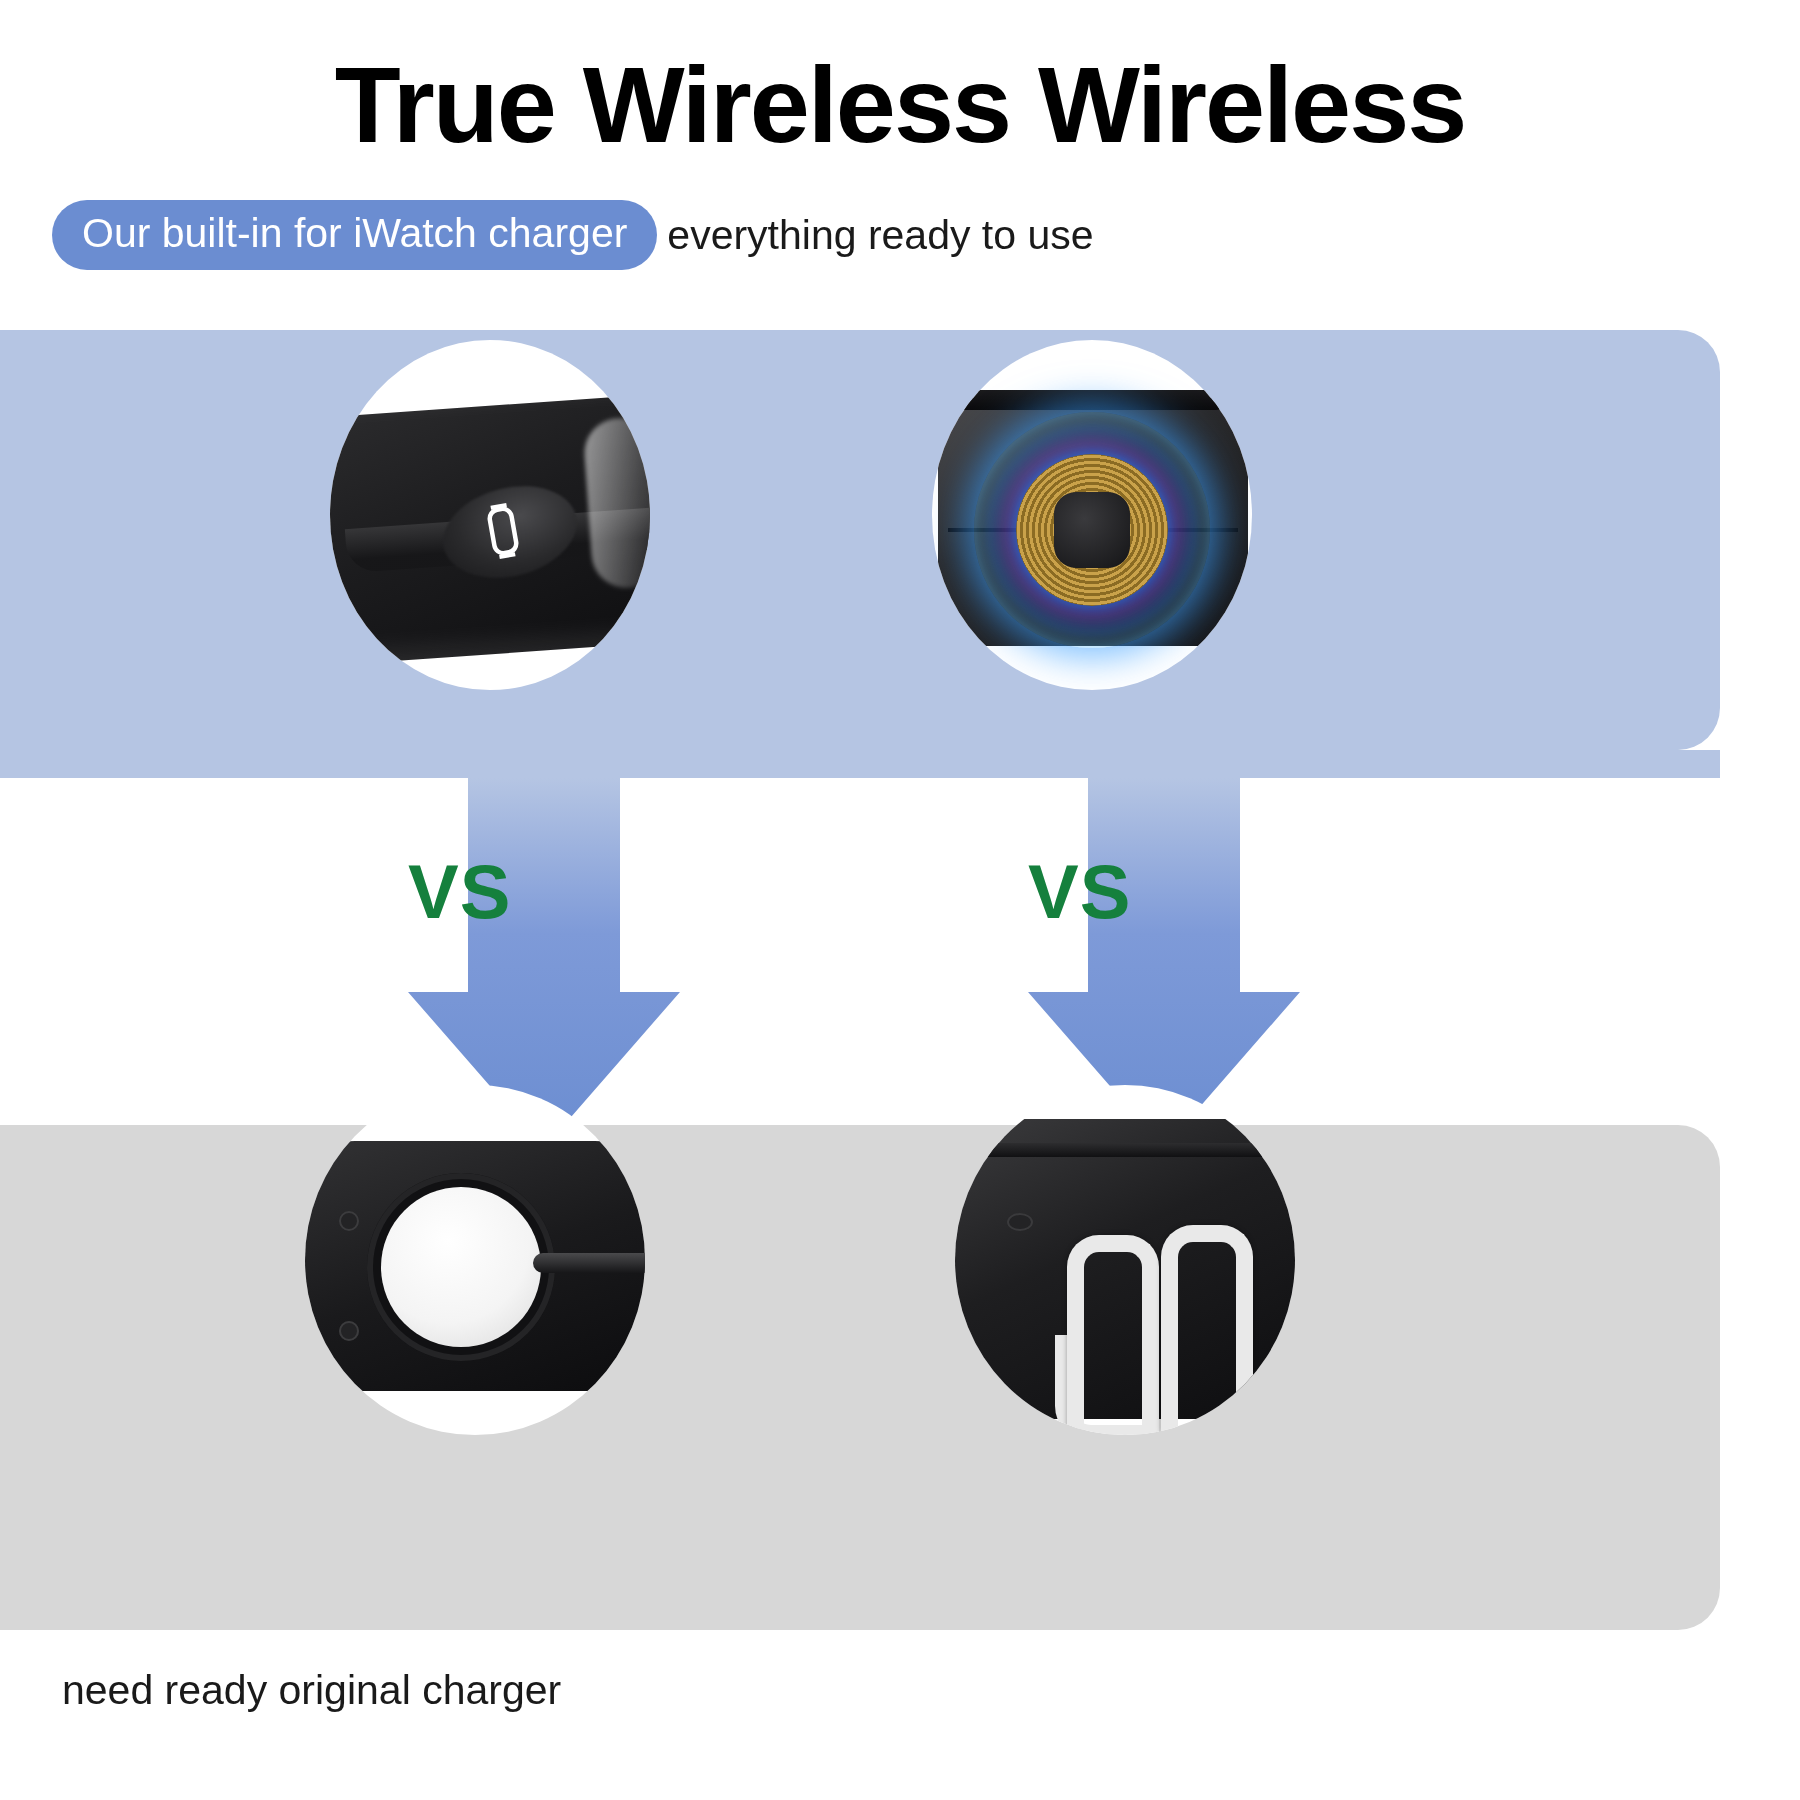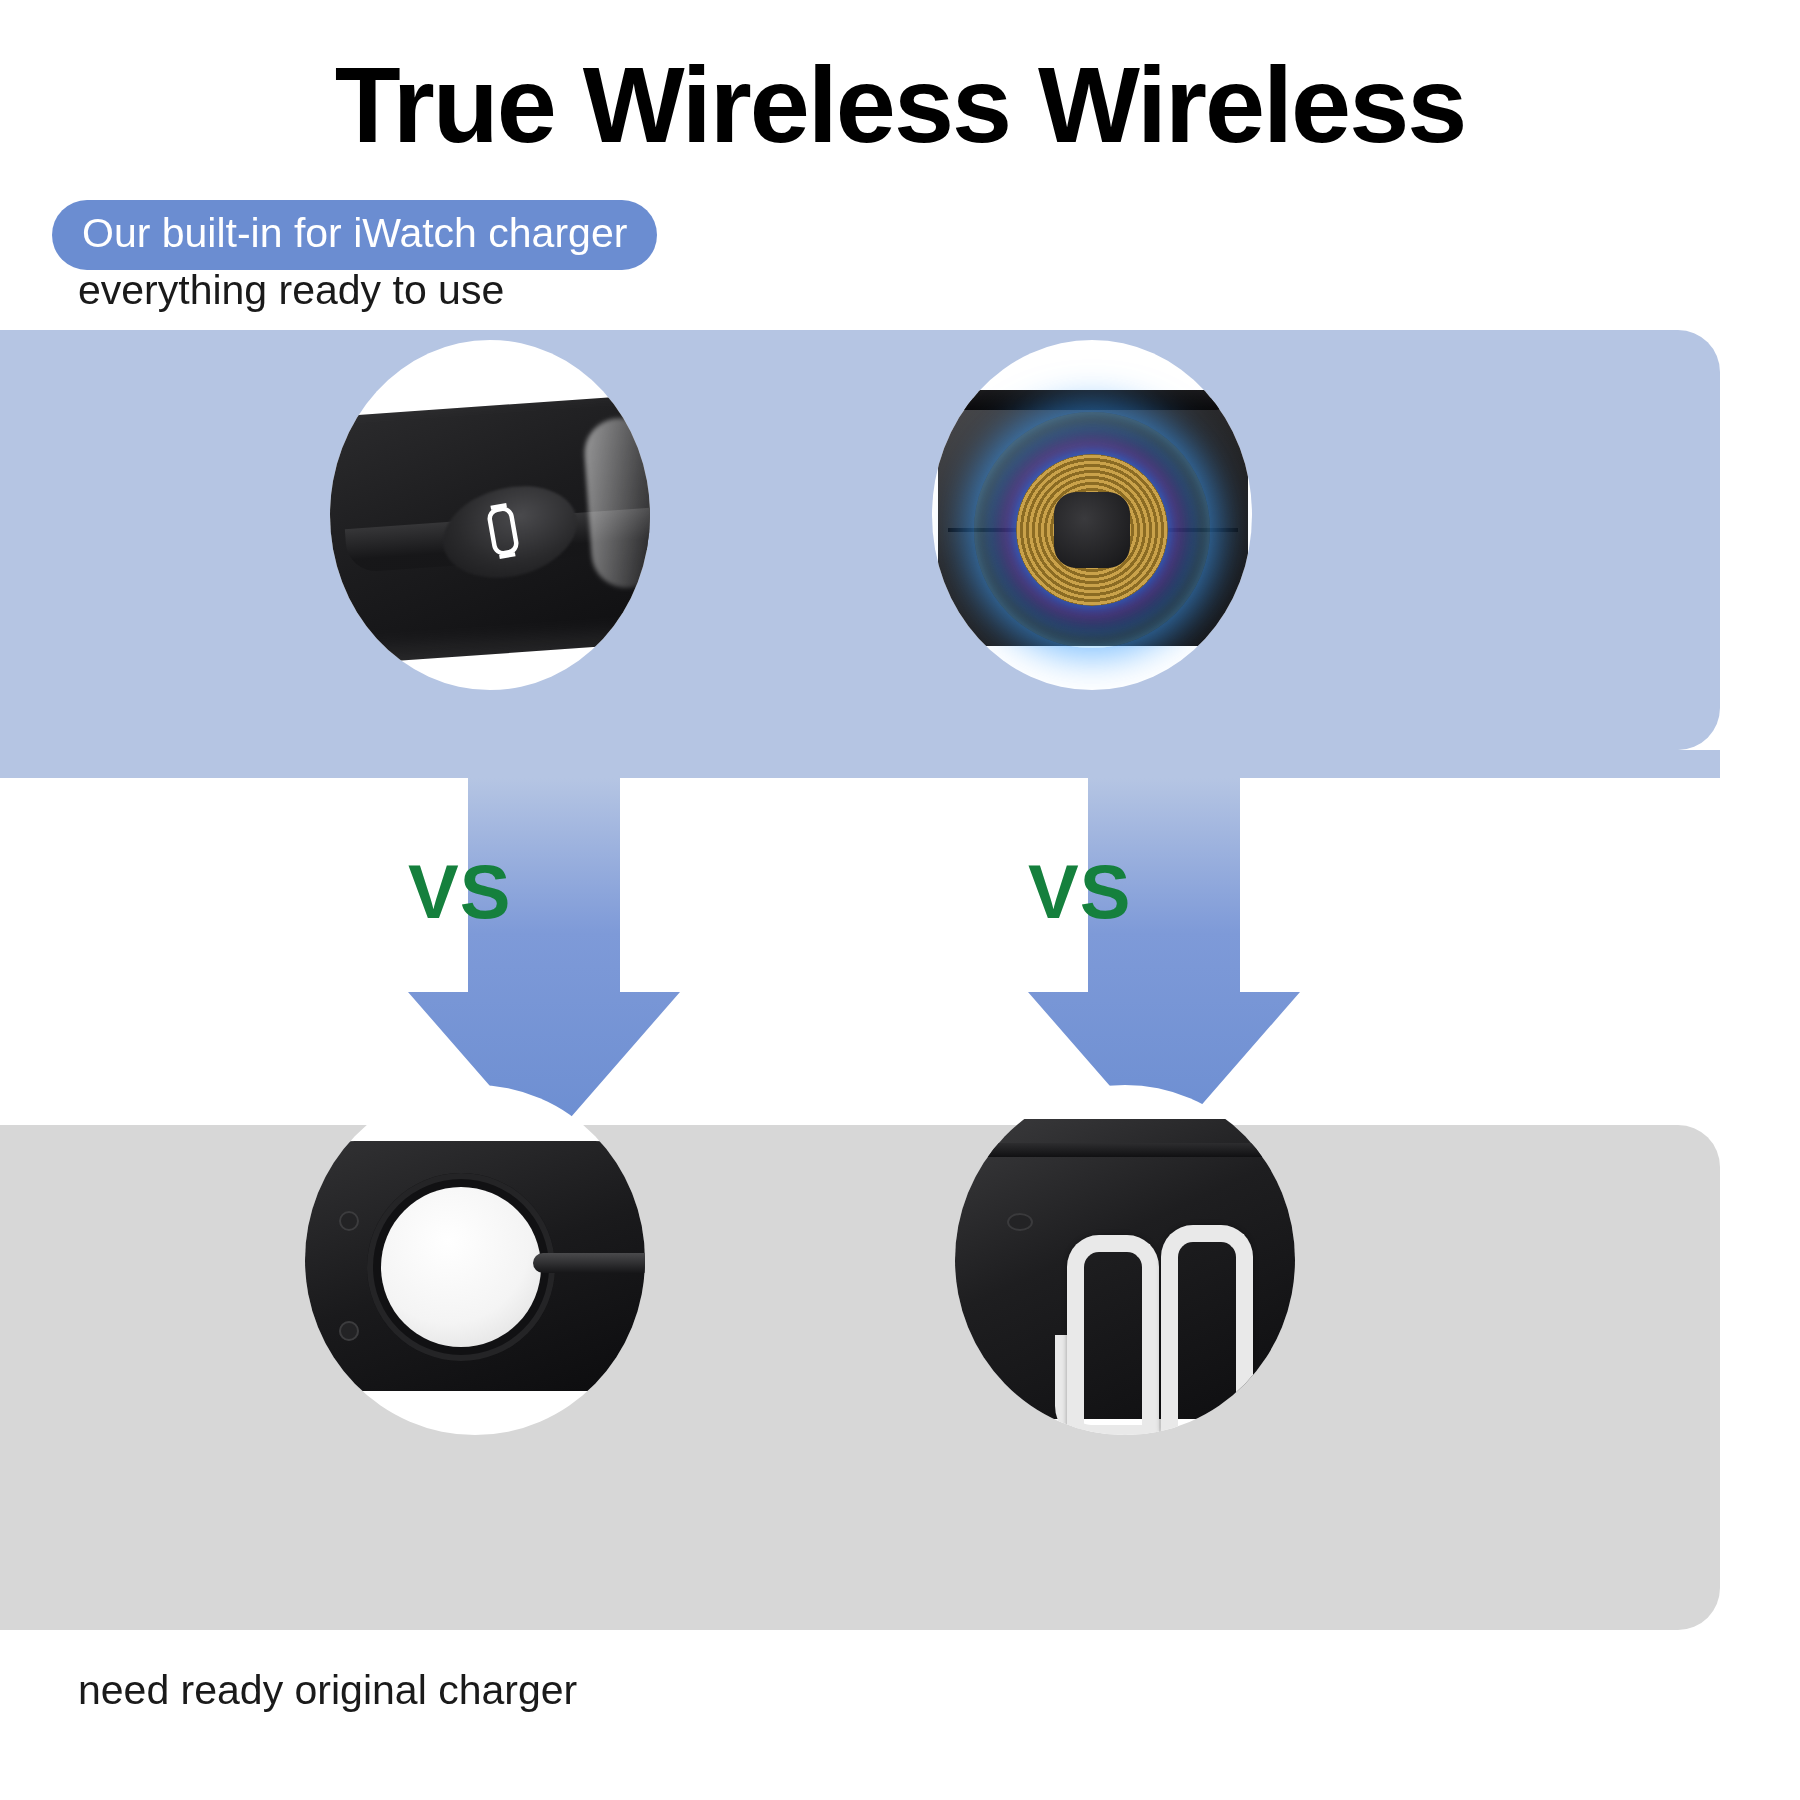--- a/index.html
+++ b/index.html
@@ -21,42 +21,41 @@
     letter-spacing:-2px;
     color:#000000;
     line-height:1.1;
     white-space:nowrap;
   }
 
   
   .caption-row{
     position:absolute;
     display:flex;
-    align-items:flex-start;
+    align-items:center;
     white-space:nowrap;
-    flex-direction:column;
   }
   #caption-top{ left:52px; top:200px; }
   #caption-bottom{ left:52px; top:1670px; }
 
   .pill{
     display:inline-block;
     color:#ffffff;
     font-size:41px;
     padding:13px 30px 16px 30px;
     border-radius:38px;
     line-height:1;
     letter-spacing:0px;
   }
   .pill-blue{ background:#6b8dd1; }
   .pill-gray{ background:#4f4f4f; }
   .caption-tail{
     font-size:41px;
     color:#1a1a1a;
-    margin-left:26px;
+    margin-left:10px;
     line-height:1;
   }
 
   
   .panel{ position:absolute; }
   #panel-top{
     left:0; top:330px;
     width:1720px; height:420px;
     background:#b5c5e3;
     border-radius:0 42px 42px 0;

